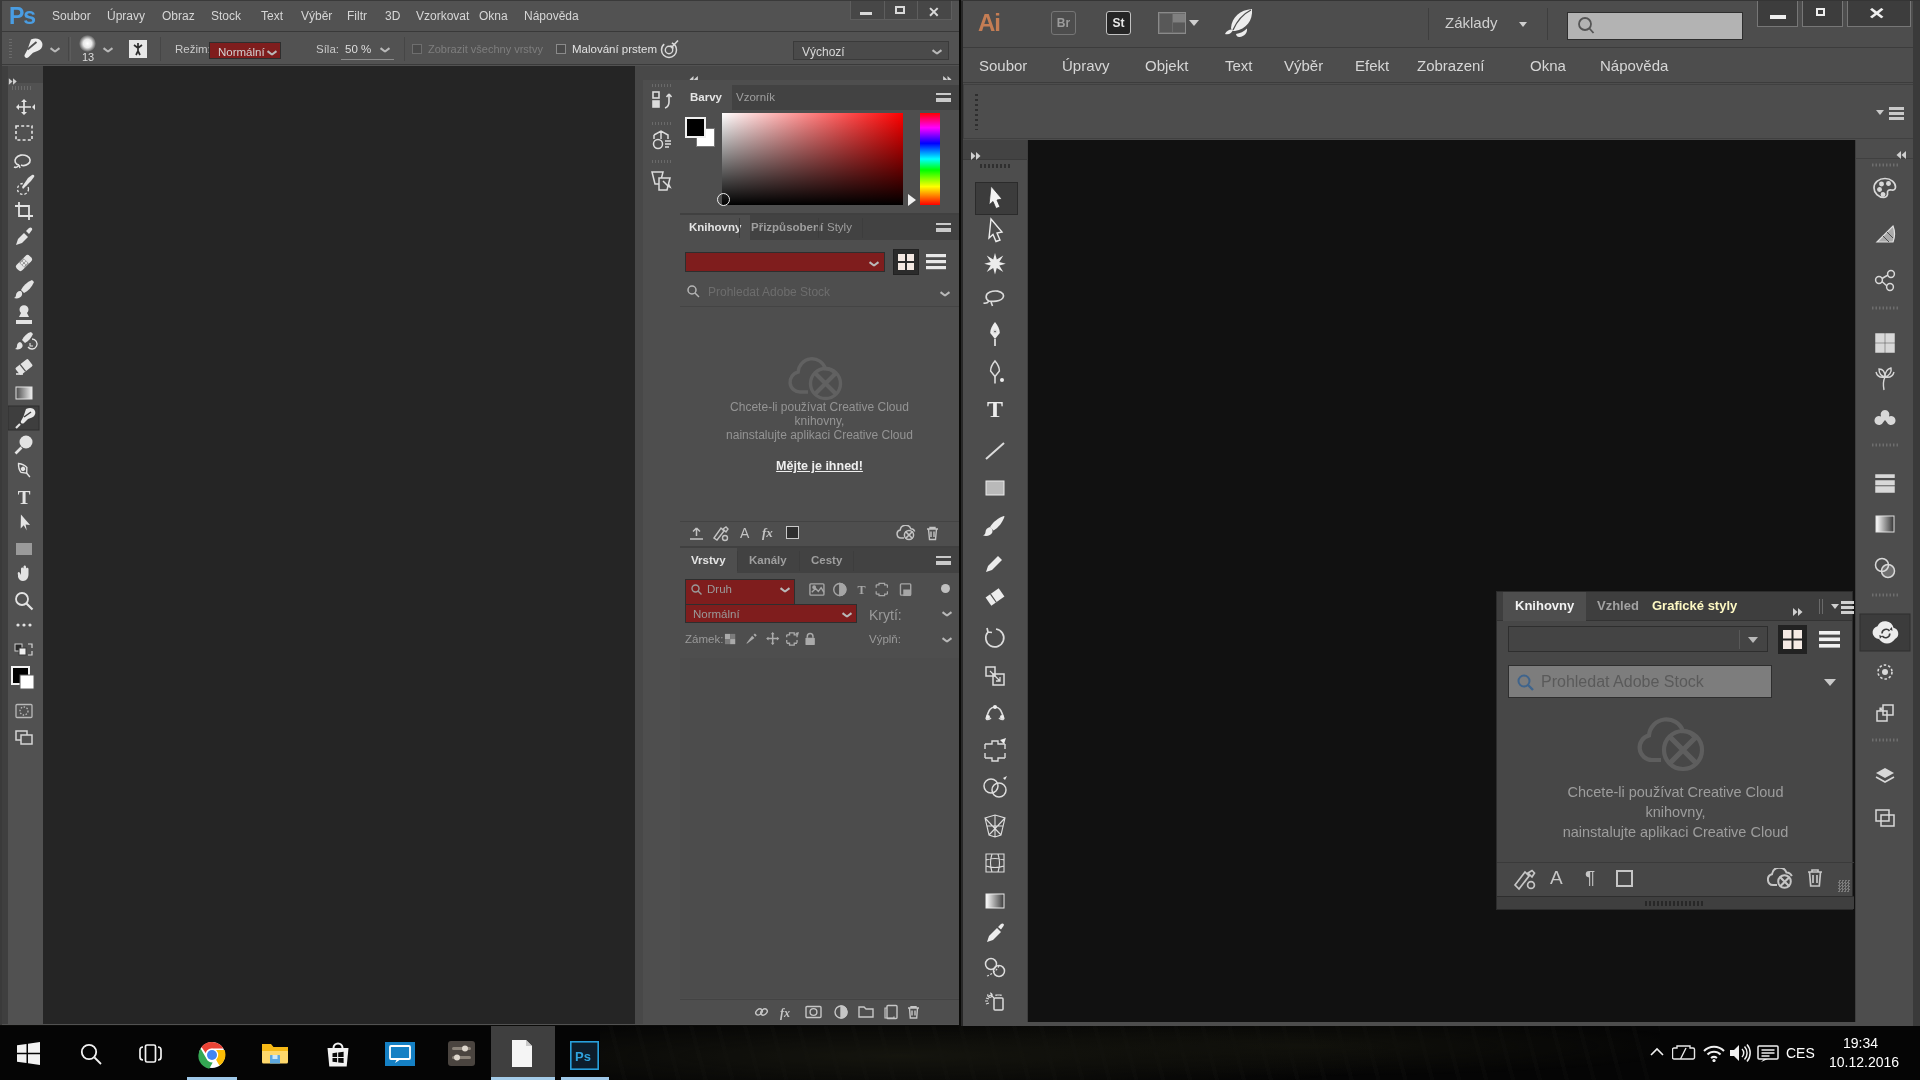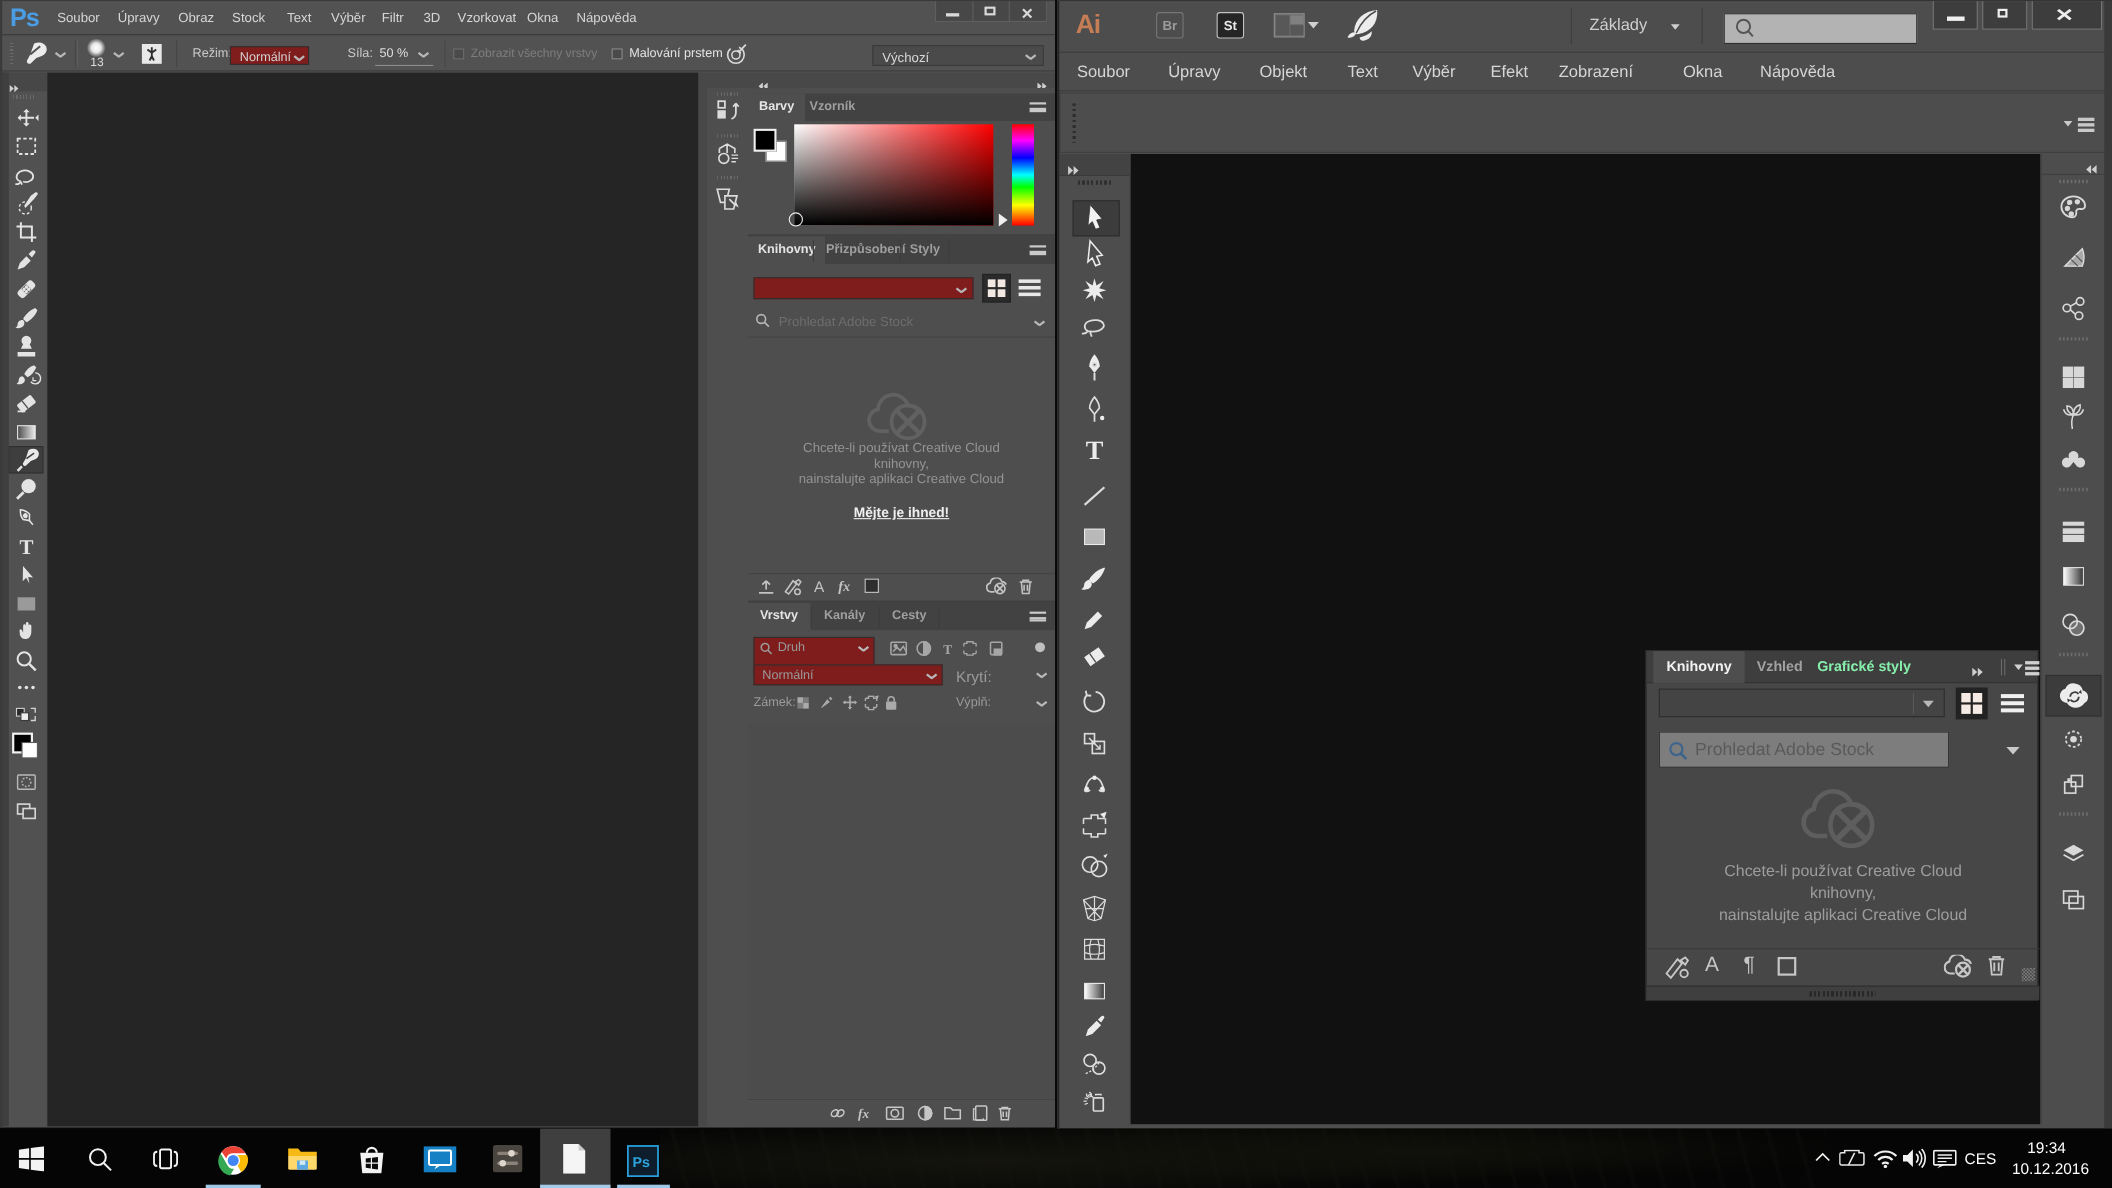--- a/index.html
+++ b/index.html
@@ -295,36 +295,36 @@
     <svg class="abs" style="left:6px;top:88px" width="26" height="26" viewBox="0 0 26 26" stroke="#dcdcdc" fill="none" stroke-width="1.5">
         <path d="M3 4 h11 l-3 12 H6 z"></path>
         <path d="M10 10 h11 l-3 12 h-8 z" fill="#4e4e4e"></path>
         <path d="M14 13 l5 5 M19 18 l2 1 l-1 -2 z"></path>
       </svg>
   </div>
   <div id="ps-panels">
 
     <div class="tabbar" style="top:5px">
       <div class="tab on" style="left:0;padding:0 10px">Barvy</div>
-      <div class="tab" style="left:45px;font-weight:bold">Vzorník</div>
+      <div class="tab" style="left:45px;font-weight:normal">Vzorník</div>
       <div class="burger" style="top:8px"></div>
     </div>
     <div class="abs" style="left:0;top:30px;width:279px;height:103px;background:#4e4e4e"></div>
     <div class="abs" style="left:5px;top:37px;width:21px;height:21px;background:#000;border:2px solid #f0f0f0;z-index:3"></div>
     <div class="abs" style="left:16px;top:48px;width:19px;height:19px;background:#fff;border:1px solid #777;z-index:2"></div>
     <div class="abs" style="left:42px;top:33px;width:181px;height:92px;background:linear-gradient(to bottom,rgba(0,0,0,0),rgba(0,0,0,1)),linear-gradient(to right,#ffffff,#ff0000)"></div>
     <div class="abs" style="left:37px;top:113px;width:13px;height:13px;border-radius:50%;border:1.5px solid #eee"></div>
     <div class="abs" style="left:240px;top:33px;width:20px;height:92px;background:linear-gradient(to bottom,#ff0000,#ff00ff 16%,#0000ff 33%,#00ffff 50%,#00ff00 62%,#ffff00 80%,#ff0000 100%)"></div>
     <div class="abs" style="left:228px;top:114px;width:0;height:0;border-top:6px solid transparent;border-bottom:6px solid transparent;border-left:8px solid #f0f0f0"></div>
 
     <div class="abs" style="left:0;top:133px;width:279px;height:2px;background:#404040"></div>
     <div class="tabbar" style="top:135px">
       <div class="tab on" style="left:0;padding:0 9px">Knihovny</div>
       <div class="tab" style="left:60px;font-weight:bold">Přizpůsobení</div>
-      <div class="tab" style="left:136px;font-weight:bold">Styly</div>
+      <div class="tab" style="left:136px;font-weight:normal">Styly</div>
       <div class="abs" style="left:59px;top:3px;width:1px;height:20px;background:#3d3d3d"></div>
       <div class="abs" style="left:138px;top:3px;width:1px;height:20px;background:#3d3d3d"></div>
       <div class="abs" style="left:182px;top:3px;width:1px;height:20px;background:#3d3d3d"></div>
       <div class="burger" style="top:8px"></div>
     </div>
     <div class="abs ddark" style="left:5px;top:172px;width:200px;height:20px">
         <span class="chev abs" style="right:6px;top:8px"></span>
       </div>
     <div class="abs" style="left:213px;top:169px;width:26px;height:26px;background:#2b2b2b;border:1px solid #222"><svg width="24" height="24" viewBox="0 0 24 24">
           <g fill="#f3e8e2">
@@ -723,21 +723,21 @@
             <stop offset="1" stop-color="#333"></stop>
           </linearGradient>
         </defs>
     </svg>
   </div>
   <div id="ai-right-edge"></div>
   <div id="ai-float" style="position:absolute;left:535px;top:591px;width:357px;height:319px;background:#474747;border:1px solid #2c2c2c">
     <div class="abs" style="left:0;top:0;width:100%;height:29px;background:#3e3e3e;border-bottom:1px solid #333">
       <div class="abs" style="left:6px;top:0;height:29px;padding:0 12px;background:#4e4e4e;color:#f2f2f2;font-weight:bold;font-size:13px;line-height:28px">Knihovny</div>
       <div class="abs txt" style="left:100px;top:6px;font-size:13px;color:#a2a2a2;font-weight:bold">Vzhled</div>
-      <div class="abs txt" style="left:155px;top:6px;font-size:13px;color:#86efac;font-weight:bold">Grafické styly</div>
+      <div class="abs txt" style="left:155px;top:6px;font-size:13px;color:#fef9c3;font-weight:bold">Grafické styly</div>
       <div class="abs" style="left:295px;top:10px"><svg width="12" height="8" viewBox="0 0 12 8">
             <path d="M1 0 L5.5 4 L1 8 z M6 0 L10.5 4 L6 8 z" fill="#cfcfcf"></path>
           </svg></div>
       <div class="abs" style="left:322px;top:7px;width:1px;height:15px;background:#6a6a6a"></div>
       <div class="abs" style="left:325px;top:7px;width:1px;height:15px;background:#6a6a6a"></div>
       <div class="abs" style="left:334px;top:12px;width:0;height:0;border-left:4px solid transparent;border-right:4px solid transparent;border-top:5px solid #d0d0d0"></div>
       <div class="abs" style="left:344px;top:9px;width:13px;height:2.5px;background:#d0d0d0;box-shadow:0 5px 0 #d0d0d0,0 10px 0 #d0d0d0"></div>
     </div>
     <div class="abs" style="left:11px;top:34px;width:260px;height:26px;background:#444;border:1px solid #2e2e2e">
       <div class="abs" style="right:27px;top:3px;width:1px;height:19px;background:#585858"></div>

